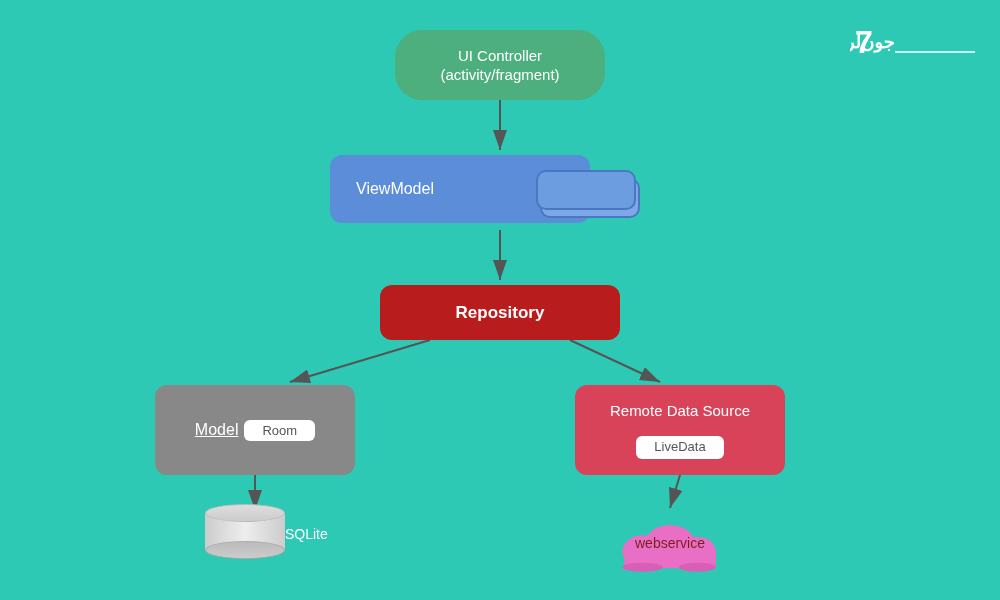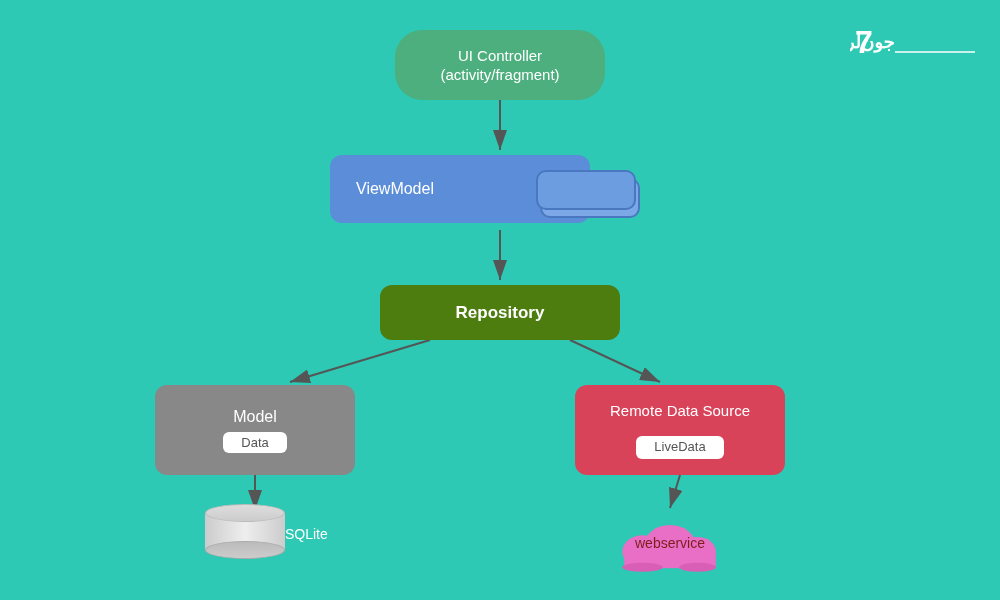--- a/index.html
+++ b/index.html
@@ -109,39 +109,40 @@
     }
     .livedata-card:nth-child(3) {
       top: 2px;
       left: 2px;
       background-color: #5b8dd9;
       z-index: 3;
       border: 2px solid #3a68b0;
     }
 
     .repository-box {
-      background-color: #4d7c0f;
+      background-color: #b91c1c;
       width: 240px;
       height: 55px;
       top: 285px;
       left: 380px;
       font-size: 17px;
       font-weight: 600;
     }
 
     
     .model-box {
       background-color: #888;
       width: 200px;
       height: 90px;
       top: 385px;
       left: 155px;
-      flex-direction: column;
+      flex-direction: row;
       gap: 6px;
       padding: 10px;
+      text-decoration: underline;
     }
 
     .model-box .box-title {
       font-size: 16px;
       font-weight: 500;
       color: white;
     }
 
     .inner-badge {
       background-color: white;
@@ -307,21 +308,21 @@
   </div>
 </div>
 
 <div class="box repository-box">
   <span>Repository</span>
 </div>
 
 <div class="box model-box">
   <span class="box-title">Model</span>
   <div class="inner-badge">
-    <span>Data</span>
+    <span>Room</span>
   </div>
 </div>
 
 <div class="box remote-box">
   <span class="box-title">Remote Data Source</span>
   <div class="inner-badge">
     <span>LiveData</span>
   </div>
 </div>
 

